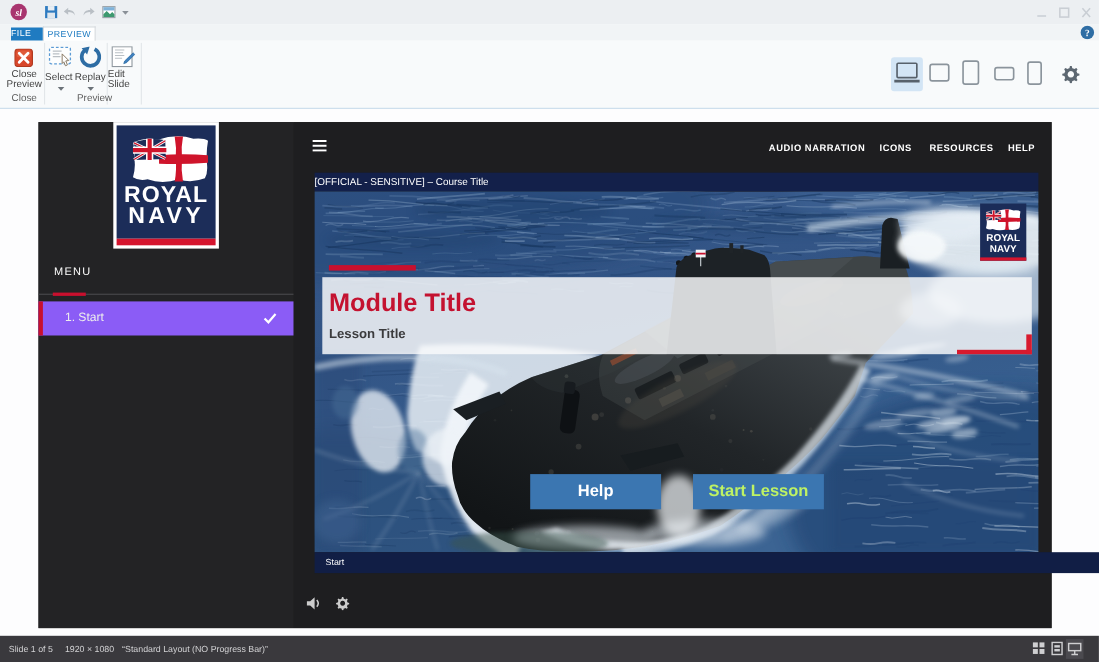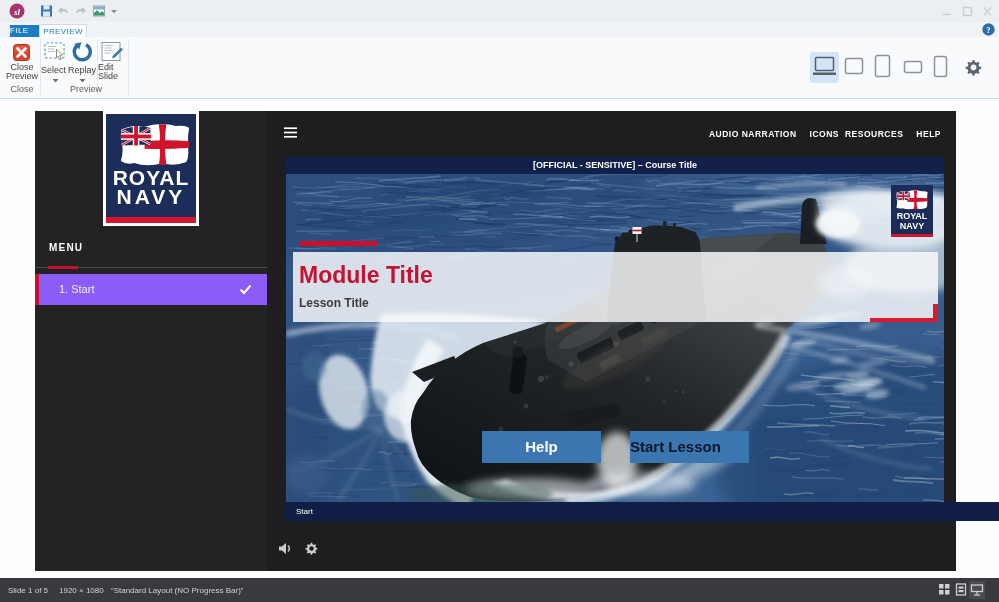--- a/index.html
+++ b/index.html
@@ -141,42 +141,42 @@
             </g>
           <g stroke="#cf142b">
               <line x1="18" y1="3" x2="18" y2="23.5" stroke-width="4"></line>
               <line x1="2" y1="14" x2="34" y2="14" stroke-width="4"></line>
             </g>
         </g>
       </svg>
       <div class="abs" style="left:0;top:55px;width:96px;text-align:center;font-weight:bold;color:#fff;font-size:21px;letter-spacing:1px">ROYAL</div>
       <div class="abs" style="left:0;top:74px;width:96px;text-align:center;font-weight:bold;color:#fff;font-size:21px;letter-spacing:3px">NAVY</div>
     </div>
-    <div class="abs" style="left:14px;top:131px;font-size:10px;font-weight:bold;color:#fff;letter-spacing:1.2px">MENU</div>
+    <div class="abs" style="left:14px;top:131px;font-size:10px;font-weight:normal;color:#fff;letter-spacing:1.2px">MENU</div>
     <div class="abs" style="left:0;top:156px;width:232px;height:1px;background:#4a4a4d"></div>
     <div class="abs" style="left:13px;top:155px;width:30px;height:3px;background:#c8102e"></div>
     <div class="abs" style="left:0;top:163px;width:232px;height:31px;background:#8b5cf6;border-left:4px solid #c8102e">
       <div class="abs" style="left:20px;top:9px;font-size:11px;color:#ededed">1. Start</div>
       <svg class="abs" style="left:200px;top:10px" width="13" height="11" viewBox="0 0 13 11">
           <path d="M1.5 5.5 L5 9 L11.5 1.5" fill="none" stroke="#fff" stroke-width="2"></path>
         </svg>
     </div>
   </div>
   <div id="player">
     <svg class="abs" style="left:17px;top:16px" width="13" height="11" viewBox="0 0 13 11">
       <g stroke="#fff" stroke-width="1.7">
           <line x1="0" y1="1.2" x2="13" y2="1.2"></line>
           <line x1="0" y1="5.5" x2="13" y2="5.5"></line>
           <line x1="0" y1="9.8" x2="13" y2="9.8"></line>
         </g>
     </svg>
-    <div class="abs" style="left:0;top:18px;width:674px;text-align:right;font-size:8.5px;font-weight:bold;color:#fff;letter-spacing:0.5px"><span>AUDIO NARRATION</span><span style="margin-left:13px">ICONS</span><span style="margin-left:6px">RESOURCES</span><span style="margin-left:13px">HELP</span></div>
+    <div class="abs" style="left:0;top:18px;width:674px;text-align:right;font-size:8.5px;font-weight:bold;color:#fff;letter-spacing:0.5px"><span>AUDIO NARRATION</span><span style="margin-left:13px">ICONS</span><span style="margin-left:16px">RESOURCES</span><span style="margin-left:13px">HELP</span></div>
 
     <div class="abs" style="left:19px;top:46px;width:658px;height:364px">
-      <div class="abs" style="left:0;top:0;width:658px;height:17px;background:#13204a;color:#fff;font-size:9px;font-weight:bold;text-align:center;line-height:17px">[OFFICIAL - SENSITIVE] – Course Title</div>
+      <div class="abs" style="left:0;top:0;width:658px;height:17px;background:#13204a;color:#fff;font-size:9px;font-weight:normal;line-height:17px">[OFFICIAL - SENSITIVE] – Course Title</div>
       <div class="abs" style="left:0;top:17px;width:658px;height:328px" id="photo">
         <svg width="658" height="328" viewBox="0 0 658 328" style="position:absolute;left:0;top:0">
 <defs>
 <linearGradient id="sea" x1="0" y1="0" x2="0.35" y2="1">
  <stop offset="0" stop-color="#385a8c"></stop>
  <stop offset="0.4" stop-color="#325485"></stop>
  <stop offset="0.75" stop-color="#375e8e"></stop>
  <stop offset="1" stop-color="#3c6493"></stop>
 </linearGradient>
 <linearGradient id="hull" x1="0.1" y1="0.9" x2="0.75" y2="0.1">
@@ -889,21 +889,21 @@
             </g>
           <g stroke="#cf142b">
               <line x1="18" y1="3" x2="18" y2="23.5" stroke-width="4"></line>
               <line x1="2" y1="14" x2="34" y2="14" stroke-width="4"></line>
             </g>
         </svg>
         <div class="abs" style="left:0;top:27px;width:42px;text-align:center;font-weight:bold;color:#fff;font-size:9px;line-height:9.5px">ROYAL<br>NAVY</div>
         <div class="abs" style="left:0;top:49px;width:42px;height:3px;background:#d5152e"></div>
       </div>
       <div class="abs" style="left:196px;top:274px;width:119px;height:32px;background:#3b76b1;color:#fff;font-size:15px;font-weight:bold;text-align:center;line-height:32px">Help</div>
-      <div class="abs" style="left:344px;top:274px;width:119px;height:32px;background:#3b76b1;color:#0f172a;font-size:15px;font-weight:bold;text-align:left;line-height:32px">Start Lesson</div>
+      <div class="abs" style="left:344px;top:274px;width:119px;height:32px;background:#3b76b1;color:#bef264;font-size:15px;font-weight:bold;text-align:center;line-height:32px">Start Lesson</div>
       <div class="abs" style="left:0;top:345px;width:795px;height:19px;background:#111e45">
         <div class="abs" style="left:10px;top:5px;font-size:8px;color:#fff">Start</div>
         <div class="abs" style="right:9px;top:5px;font-size:8.5px;font-weight:bold;color:#fff">1 of 1</div>
       </div>
     </div>
     <svg class="abs" style="left:11px;top:431px" width="14" height="13" viewBox="0 0 14 13">
       <path d="M1 4.5 h3 l4 -3.5 v11 l-4 -3.5 h-3 z" fill="#cccccc"></path>
       <path d="M10 3.5 a4.5 4.5 0 0 1 0 6" fill="none" stroke="#cccccc" stroke-width="1.4"></path>
     </svg>
     <svg class="abs" style="left:38px;top:431px" width="13" height="13" viewBox="0 0 19 19">

